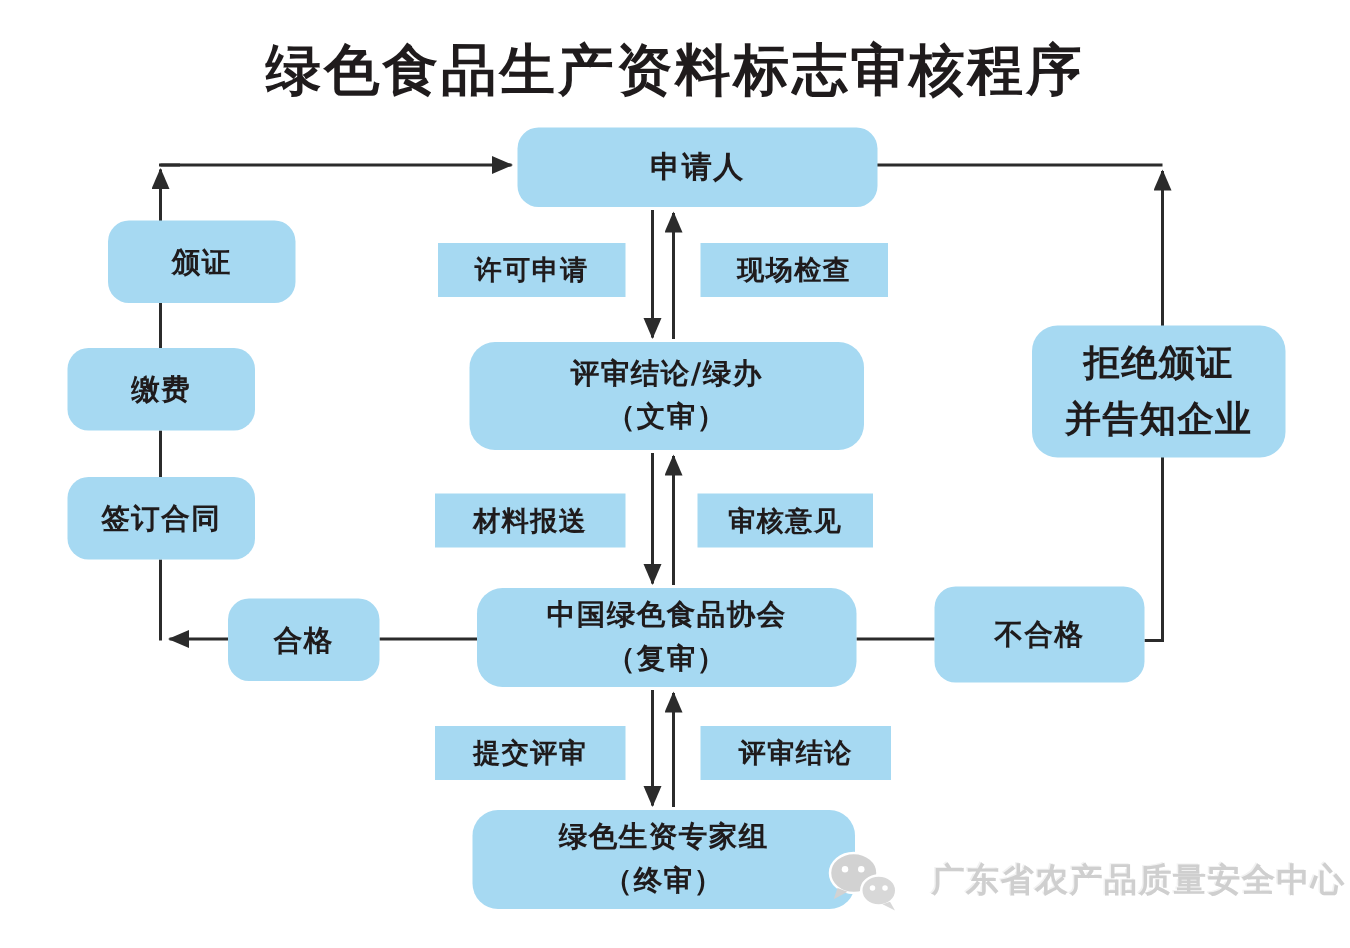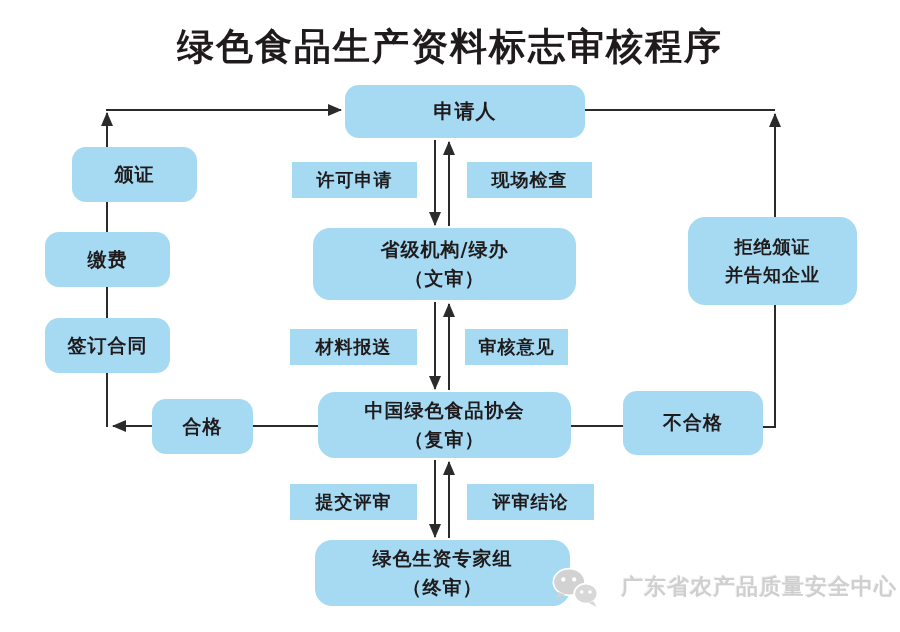--- a/index.html
+++ b/index.html
@@ -82,21 +82,21 @@
     <line class="connector" x1="571" y1="426" x2="623" y2="426"></line>
     <path class="connector" d="M763,427 L775,427 L775,114" marker-end="url(#arrow)"></path>
     <line class="connector" x1="775" y1="110" x2="550" y2="110" marker-end="url(#arrow)"></line>
   </svg>
 
   <div class="box rounded-md node-big" style="left:345px;top:85px;width:240px;height:53px;">
     <span>申请人</span>
   </div>
 
   <div class="box rounded-lg node-two-line" style="left:313px;top:228px;width:263px;height:72px;">
-    <span>省级机构/绿办</span>
+    <span>评审结论/绿办</span>
     <span>（文审）</span>
   </div>
 
   <div class="box rounded-lg node-two-line" style="left:318px;top:392px;width:253px;height:66px;">
     <span>中国绿色食品协会</span>
     <span>（复审）</span>
   </div>
 
   <div class="box rounded-lg node-two-line" style="left:315px;top:540px;width:255px;height:66px;">
     <span>绿色生资专家组</span>
@@ -113,35 +113,35 @@
     <span>签订合同</span>
   </div>
 
   <div class="box rounded-md node-big" style="left:152px;top:399px;width:101px;height:55px;font-size:19px;">
     <span>合格</span>
   </div>
   <div class="box rounded-md node-big" style="left:623px;top:391px;width:140px;height:64px;font-size:19px;">
     <span>不合格</span>
   </div>
 
-  <div class="box rounded-lg node-two-line" style="left:688px;top:217px;width:169px;height:88px;font-size:18px;">
+  <div class="box rounded-lg node-two-line" style="left:688px;top:217px;width:169px;height:88px;font-size:24px;">
     <span>拒绝颁证</span>
     <span>并告知企业</span>
   </div>
 
   <div class="box tag" style="left:292px;top:162px;width:125px;height:36px;">
     <span>许可申请</span>
   </div>
   <div class="box tag" style="left:467px;top:162px;width:125px;height:36px;">
     <span>现场检查</span>
   </div>
   <div class="box tag" style="left:290px;top:329px;width:127px;height:36px;">
     <span>材料报送</span>
   </div>
-  <div class="box tag" style="left:465px;top:329px;width:103px;height:36px;">
+  <div class="box tag" style="left:465px;top:329px;width:117px;height:36px;">
     <span>审核意见</span>
   </div>
   <div class="box tag" style="left:290px;top:484px;width:127px;height:36px;">
     <span>提交评审</span>
   </div>
   <div class="box tag" style="left:467px;top:484px;width:127px;height:36px;">
     <span>评审结论</span>
   </div>
 
   <div class="watermark">

